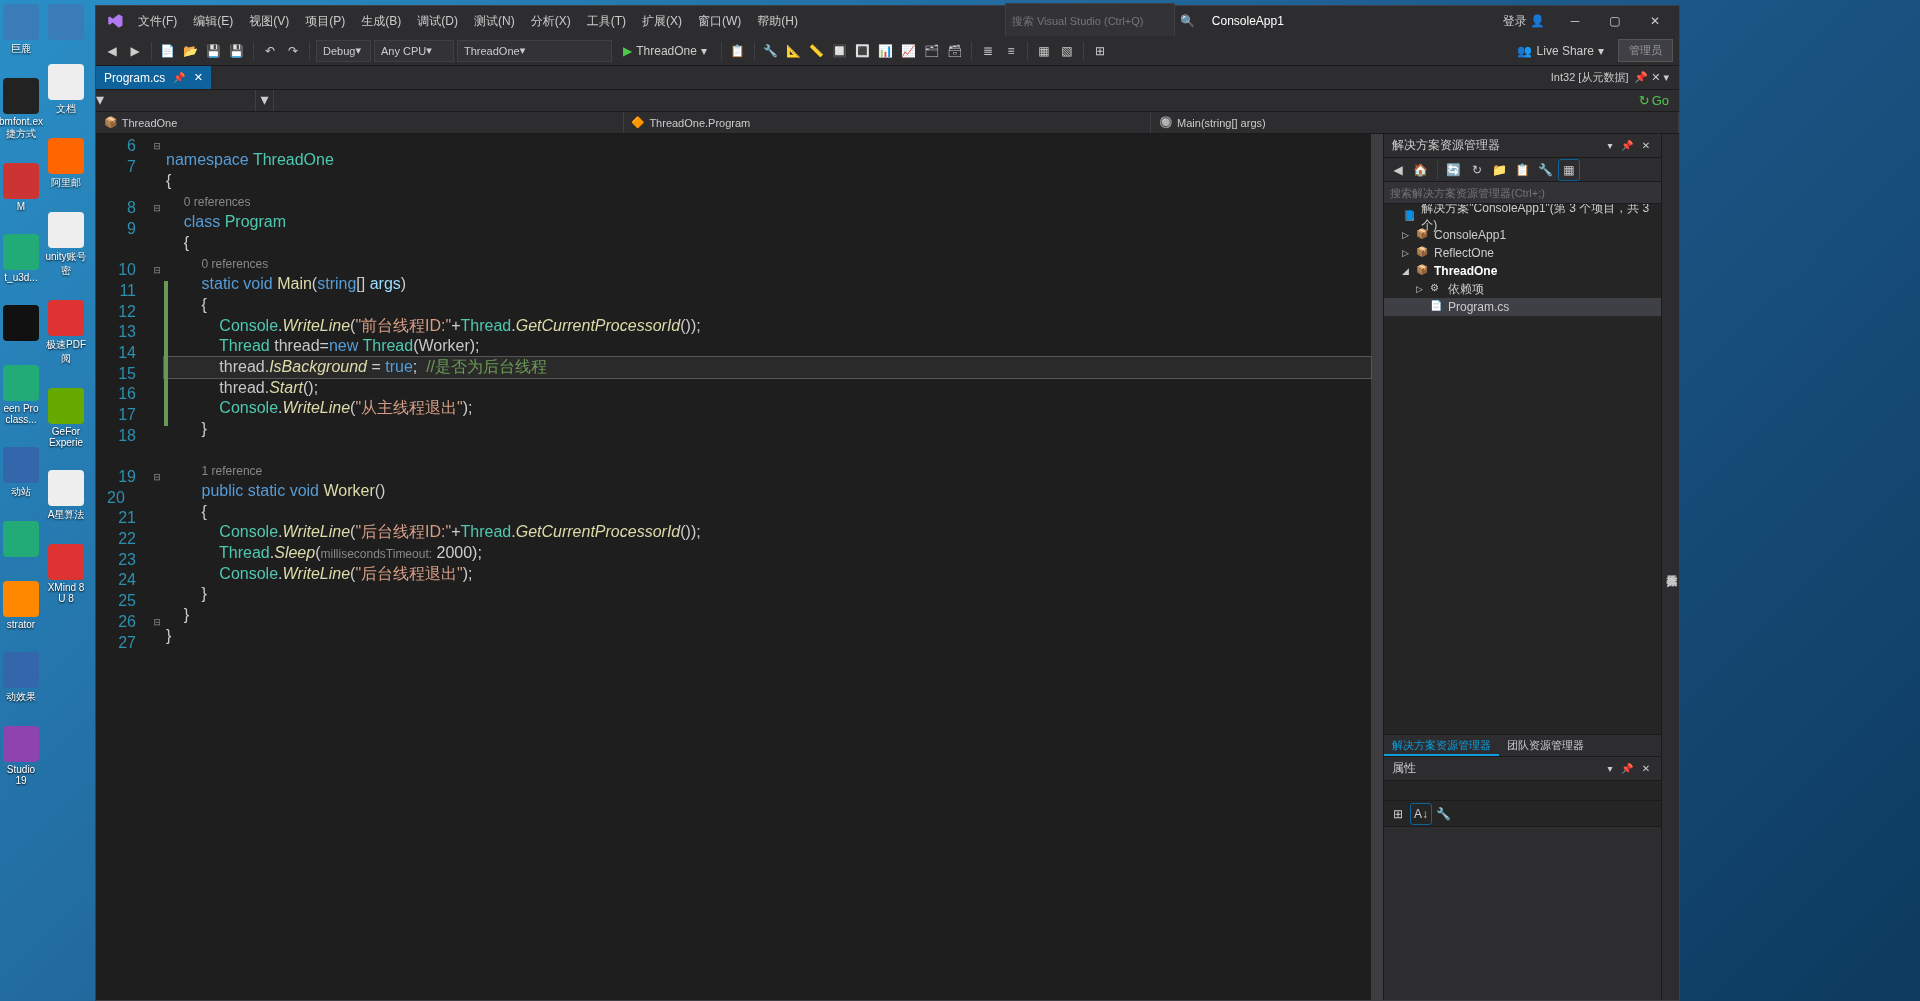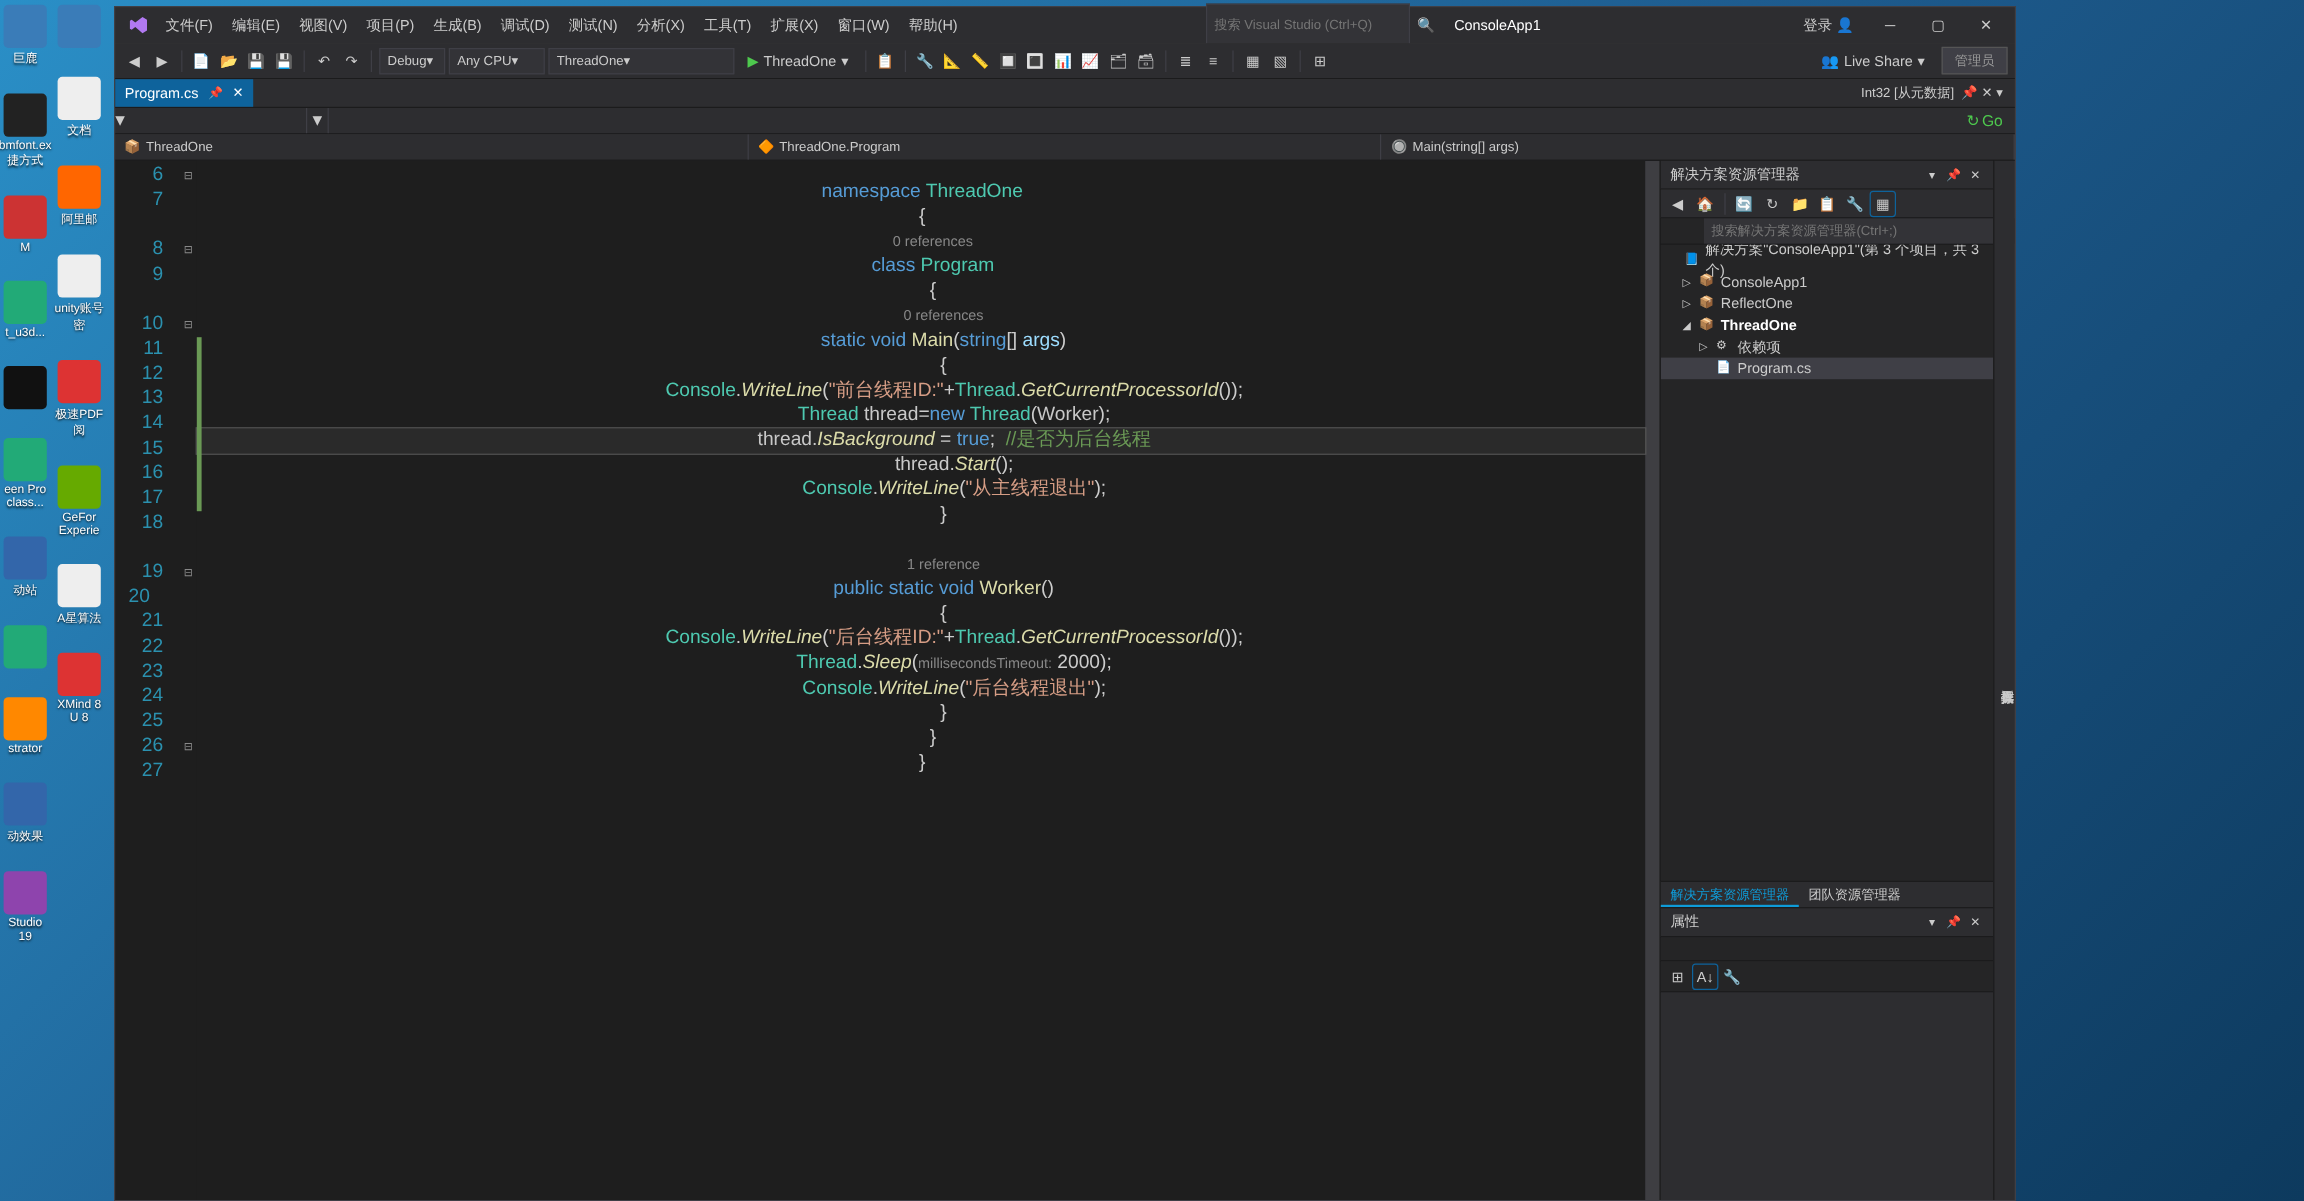--- a/index.html
+++ b/index.html
@@ -55,21 +55,21 @@
 .bc-item { flex: 1; padding: 0 8px; display: flex; align-items: center; gap: 4px; border-right: 1px solid #3f3f46; height: 100%; }
 
 
 .mainrow { flex: 1; display: flex; overflow: hidden; }
 
 
 .editor { flex: 1; background: #1e1e1e; display: flex; font-family: Consolas, "Courier New", monospace; font-size: 16px; position: relative; overflow: hidden; }
 .gutter { width: 54px; background: #1e1e1e; text-align: right; padding-right: 14px; color: #2b91af; user-select: none; line-height: 20.7px; padding-top: 2px; }
 .foldcol { width: 14px; background: #1e1e1e; color: #888; font-size: 9px; line-height: 20.7px; padding-top: 2px; }
 .foldcol div { height: 20.7px; display: flex; align-items: center; justify-content: center; }
-.code { flex: 1; white-space: pre; line-height: 20.7px; padding-top: 16px; position: relative; text-align: center; }
+.code { flex: 1; white-space: pre; line-height: 20.7px; padding-top: 16px; position: relative; }
 .code .line { height: 20.7px; padding-left: 2px; }
 .code .hl { background: #2a2a2a; outline: 1px solid #555; }
 .changemark { position: absolute; left: 68px; top: 2px; width: 4px; background: #6a9955; }
 
 
 .kw { color: #569cd6; }
 .cls { color: #4ec9b0; }
 .meth { color: #dcdcaa; font-style: italic; }
 .meth2 { color: #dcdcaa; }
 .str { color: #d69d85; }
@@ -86,21 +86,21 @@
 
 .mapbar { width: 12px; background: #3e3e42; }
 
 
 .rightpanel { width: 278px; background: #252526; display: flex; flex-direction: column; border-left: 1px solid #1b1b1c; justify-content: space-between; }
 .panel-title { height: 24px; background: #2d2d30; color: #ccc; font-size: 12px; display: flex; align-items: center; padding: 0 8px; border-bottom: 1px solid #1b1b1c; }
 .panel-title .spacer { flex: 1; }
 .panel-title .pb { width: 14px; height: 14px; margin-left: 4px; font-size: 10px; display: flex; align-items: center; justify-content: center; color: #ccc; }
 .panel-toolbar { height: 24px; background: #2d2d30; display: flex; align-items: center; padding: 0 4px; gap: 3px; border-bottom: 1px solid #1b1b1c; }
 .panel-search { height: 22px; border-bottom: 1px solid #1b1b1c; }
-.panel-search input { width: 100%; height: 100%; background: #333337; border: none; color: #999; font-size: 11px; padding: 0 6px; margin-left: 36px; }
+.panel-search input { width: 100%; height: 100%; background: #333337; border: none; color: #999; font-size: 11px; padding: 0 6px; }
 .tree { flex: 1; font-size: 12px; color: #ccc; padding: 4px 0; overflow: auto; background: #252526; }
 .tree .node { display: flex; align-items: center; height: 18px; padding-left: 6px; gap: 4px; }
 .tree .node.sel { background: #3f3f46; }
 .tree .node .exp { width: 10px; font-size: 9px; color: #ccc; }
 .tree .node .ico { width: 14px; height: 14px; font-size: 10px; }
 .tree .indent1 { padding-left: 18px; }
 .tree .indent2 { padding-left: 32px; }
 .tree .bold { font-weight: bold; color: #fff; }
 
 .tabs-strip { height: 22px; background: #2d2d30; display: flex; font-size: 11px; border-top: 1px solid #1b1b1c; }

